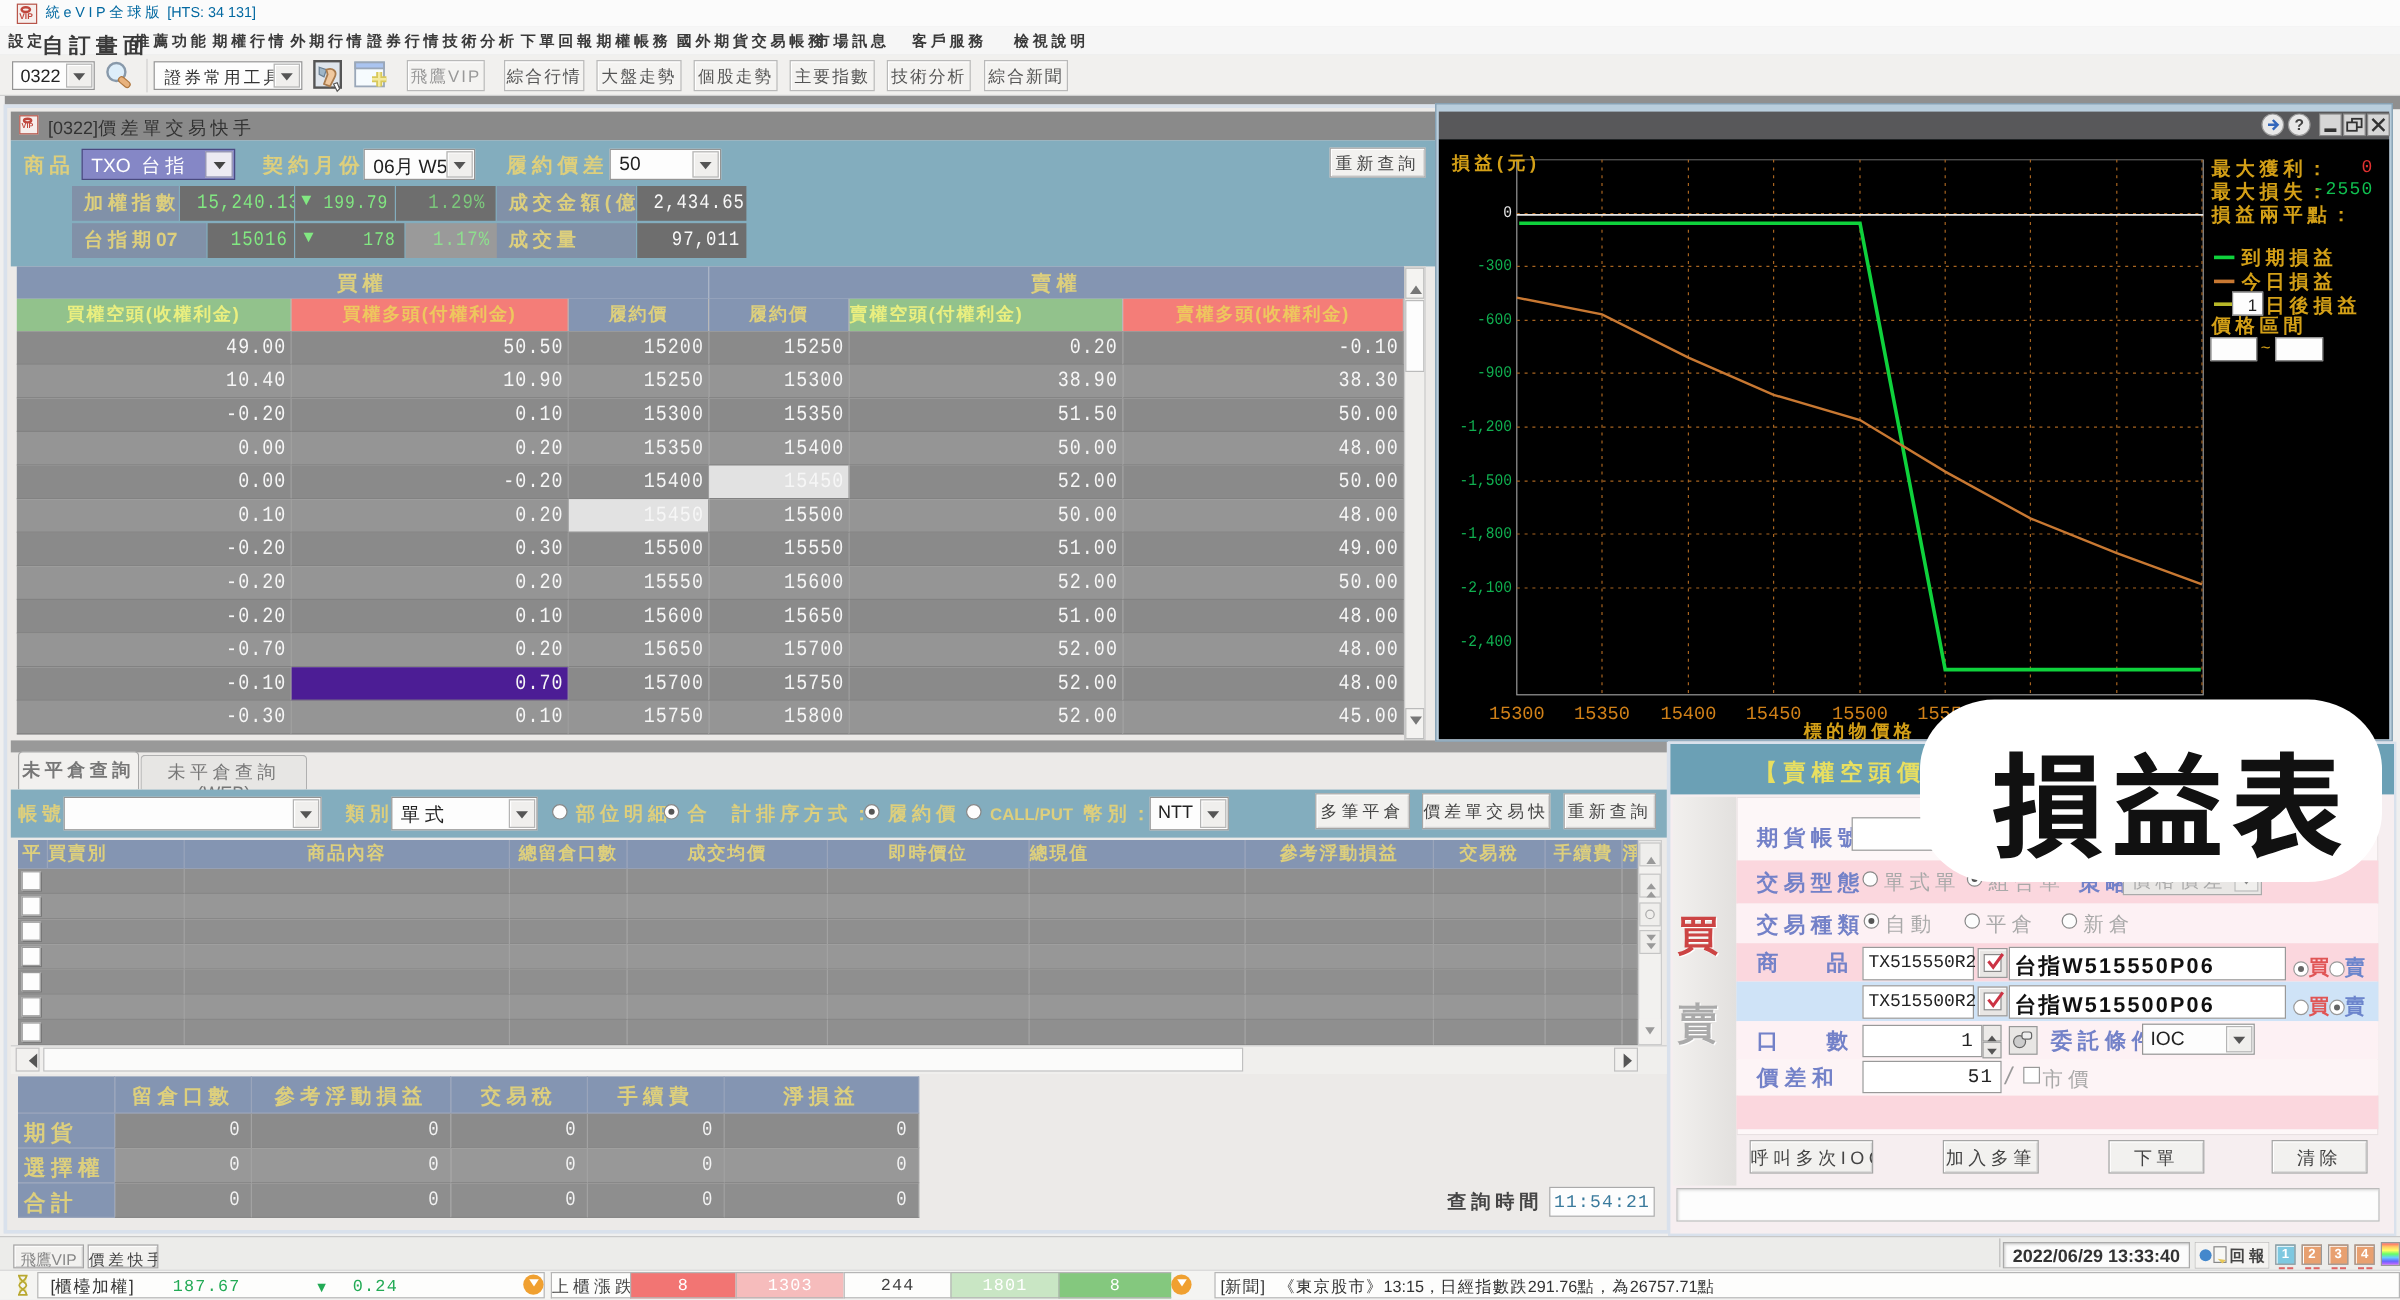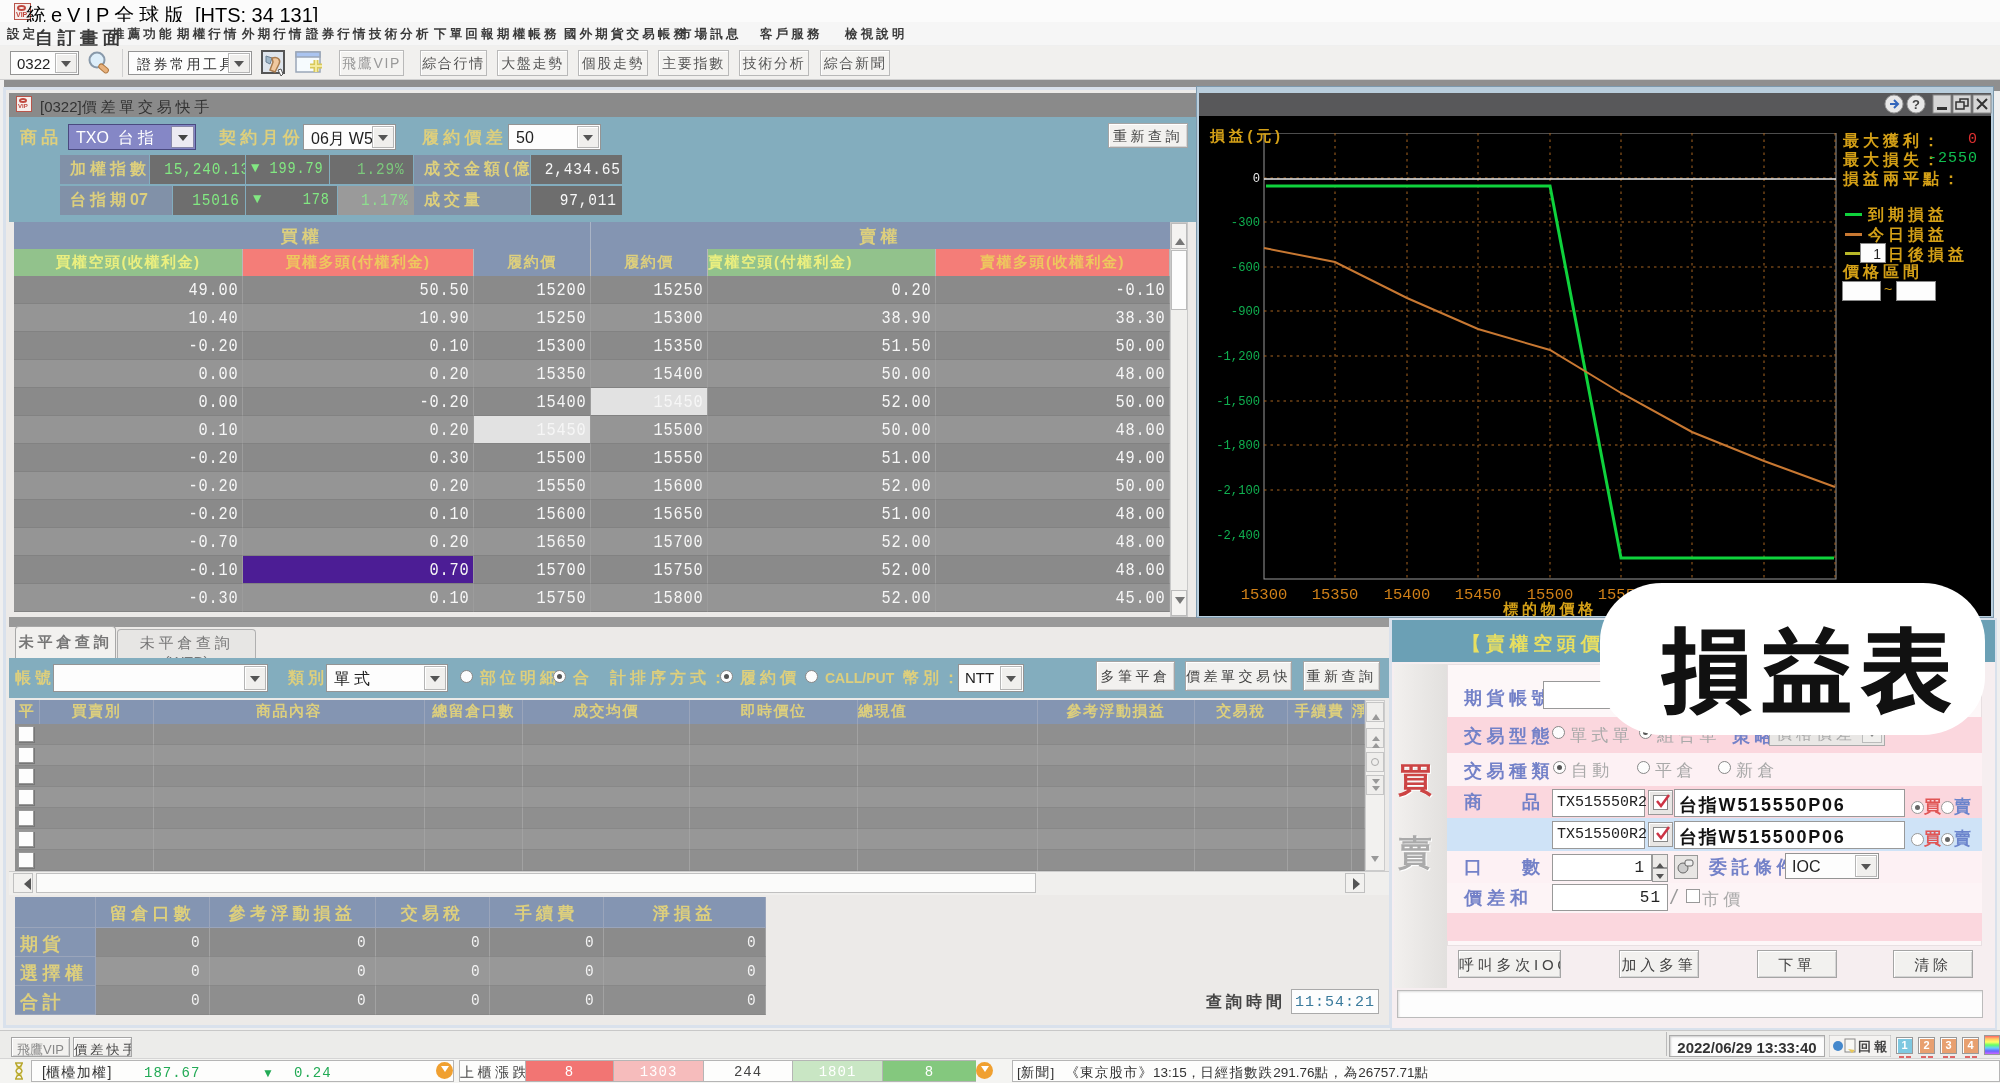--- a/index.html
+++ b/index.html
@@ -12,21 +12,21 @@
 .btn{background:#f2f1ef;border:1px solid #a5a5a5;box-shadow:inset 1px 1px 0 #fff,inset -1px -1px 0 #d5d5d5;color:#444;text-align:center;white-space:nowrap;overflow:hidden}
 .rad{display:inline-block;width:13px;height:13px;border-radius:50%;background:#fff;border:1px solid #999;vertical-align:-2px;position:relative}
 .rad.on:after{content:"";position:absolute;width:5px;height:5px;border-radius:50%;background:#666;left:3px;top:3px}
 </style></head>
 <body>
 <div class="ab" style="left:0px;top:0px;width:2000px;height:22px;background:#fbfbfb"></div>
 <div class="ab" style="left:14px;top:3px;width:17px;height:17px;background:#f6eeec;border:1px solid #b8554a">
     <div class="ab" style="left:2px;top:1px;width:9px;height:6px;border-radius:50%;border:2px solid #c0473d"></div>
     <div class="ab" style="left:1px;top:7px;font-size:7px;font-weight:bold;color:#c0473d">VIP</div>
   </div>
-<div class="ab" style="left:26px;top:2px;width:500px;height:18px;font-size:20px;color:#000000"><span class="c">統eVIP全球版</span>&nbsp;[HTS: 34 131]</div>
+<div class="ab" style="left:38px;top:2px;width:500px;height:18px;font-size:12px;color:#0369a1"><span class="c">統eVIP全球版</span>&nbsp;[HTS: 34 131]</div>
 <div class="ab" style="left:0px;top:22px;width:2000px;height:23px;background:#f6f6f6"></div>
 <div class="ab c" style="left:7px;top:26px;width:34px;height:17px;font-size:12.5px;color:#3a3a3a;font-weight:bold">設定</div>
 <div class="ab c" style="left:35px;top:26px;width:62px;height:17px;font-size:18px;color:#3a3a3a;font-weight:bold">自訂畫面</div>
 <div class="ab c" style="left:112px;top:26px;width:62px;height:17px;font-size:12.5px;color:#3a3a3a;font-weight:bold">推薦功能</div>
 <div class="ab c" style="left:177px;top:26px;width:62px;height:17px;font-size:12.5px;color:#3a3a3a;font-weight:bold">期權行情</div>
 <div class="ab c" style="left:242px;top:26px;width:62px;height:17px;font-size:12.5px;color:#3a3a3a;font-weight:bold">外期行情</div>
 <div class="ab c" style="left:306px;top:26px;width:62px;height:17px;font-size:12.5px;color:#3a3a3a;font-weight:bold">證券行情</div>
 <div class="ab c" style="left:369px;top:26px;width:62px;height:17px;font-size:12.5px;color:#3a3a3a;font-weight:bold">技術分析</div>
 <div class="ab c" style="left:434px;top:26px;width:62px;height:17px;font-size:12.5px;color:#3a3a3a;font-weight:bold">下單回報</div>
 <div class="ab c" style="left:497px;top:26px;width:62px;height:17px;font-size:12.5px;color:#3a3a3a;font-weight:bold">期權帳務</div>
@@ -420,21 +420,21 @@
     <div style="padding:4px 0 0 6px;font-size:15px;color:#222">NTT</div>
     <div class="arr"></div>
   </div>
 <div class="ab btn c" style="left:1096px;top:661px;width:79px;height:30px;font-size:14px;padding-top:6px">多筆平倉</div>
 <div class="ab btn c" style="left:1185px;top:661px;width:107px;height:30px;font-size:14px;padding-top:6px">價差單交易快手</div>
 <div class="ab btn c" style="left:1303px;top:661px;width:77px;height:30px;font-size:14px;padding-top:6px">重新查詢</div>
 <div class="ab" style="left:15px;top:700px;width:25px;height:24px;background:#8495b2;border-right:1px solid #9aa5bb;overflow:hidden">
     <div class="yl c" style="letter-spacing:.1em;text-align:center;padding-top:2px;font-size:15px;font-weight:bold;white-space:nowrap">平</div>
   </div>
 <div class="ab" style="left:40px;top:700px;width:114px;height:24px;background:#8495b2;border-right:1px solid #9aa5bb;overflow:hidden">
-    <div class="yl c" style="letter-spacing:.1em;text-align:center;padding-top:2px;font-size:15px;font-weight:bold;white-space:nowrap">買賣別</div>
+    <div class="yl c" style="letter-spacing:.1em;padding-top:2px;font-size:15px;font-weight:bold;white-space:nowrap">買賣別</div>
   </div>
 <div class="ab" style="left:154px;top:700px;width:271px;height:24px;background:#8495b2;border-right:1px solid #9aa5bb;overflow:hidden">
     <div class="yl c" style="letter-spacing:.1em;text-align:center;padding-top:2px;font-size:15px;font-weight:bold;white-space:nowrap">商品內容</div>
   </div>
 <div class="ab" style="left:425px;top:700px;width:98px;height:24px;background:#8495b2;border-right:1px solid #9aa5bb;overflow:hidden">
     <div class="yl c" style="letter-spacing:.1em;text-align:center;padding-top:2px;font-size:15px;font-weight:bold;white-space:nowrap">總留倉口數</div>
   </div>
 <div class="ab" style="left:523px;top:700px;width:167px;height:24px;background:#8495b2;border-right:1px solid #9aa5bb;overflow:hidden">
     <div class="yl c" style="letter-spacing:.1em;text-align:center;padding-top:2px;font-size:15px;font-weight:bold;white-space:nowrap">成交均價</div>
   </div>

